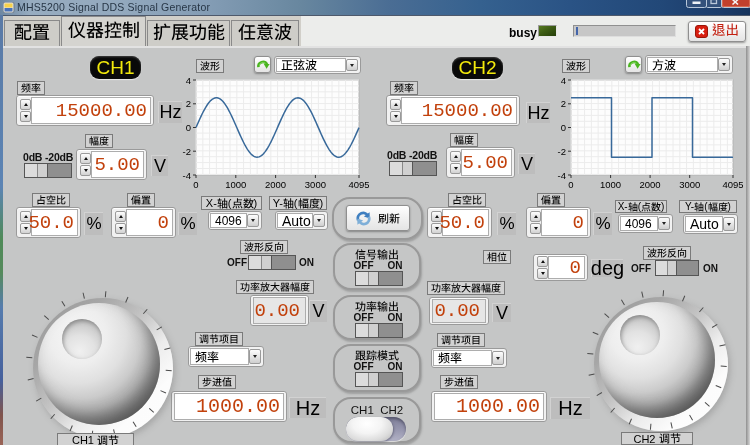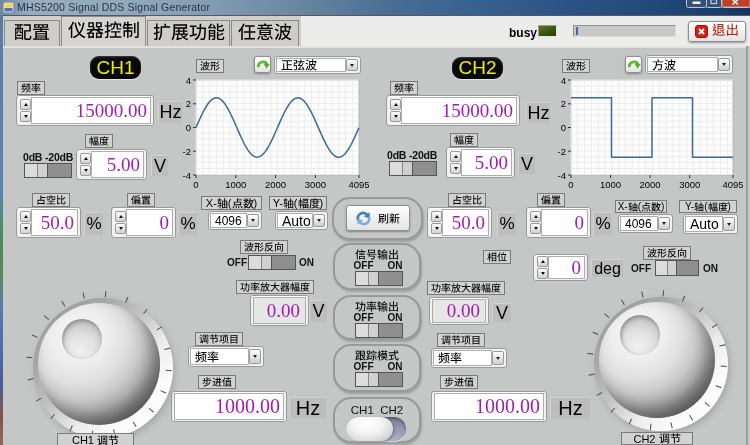--- a/index.html
+++ b/index.html
@@ -6,21 +6,21 @@
 svg{display:inline-block}
 .titlebar{position:absolute;left:0;top:0;width:750px;height:15px;
  background:linear-gradient(90deg,#6d87a2 0%,#97acc0 4%,#93a9be 16%,#839cb4 28%,#68879f 40%,#4a6d94 52%,#35618f 64%,#2a5385 76%,#224878 88%,#1b3c6a 96%,#16345c 100%)}
 .titletxt{position:absolute;left:17px;top:1px;font-size:10.5px;color:#273646;letter-spacing:0.2px}
 .tabbar{position:absolute;left:0;top:15px;width:750px;height:31px;background:#ecedeb;border-top:1px solid #4e596b}
 .tabgray{position:absolute;left:0;top:16px;width:301px;height:30px;background:#d1cfc9}
 .tab{position:absolute;background:#cecdc8;border:1px solid #8a8a8a;border-bottom:none;color:#000;text-align:center}
 .content{position:absolute;left:3px;top:46px;width:743px;height:399px;background:#c5c6c6;border-top:2px solid #e2e2e2}
 .lb{position:absolute;background:#d2d2d2;border:1px solid #7a7a7a;text-align:center;display:flex;align-items:center;justify-content:center}
 .ncf{position:absolute;background:#f1f1f1;border:1px solid #9a9a9a;border-radius:3px;box-shadow:inset 0 1px 0 #fff}
-.nfield{position:absolute;background:#fff;border:1px solid #adadad;text-align:right;color:#a21caf;display:flex;align-items:center;justify-content:flex-end;font-family:Liberation Serif, serif}
+.nfield{position:absolute;background:#fff;border:1px solid #adadad;text-align:right;color:#c2410c;display:flex;align-items:center;justify-content:flex-end;font-family:Liberation Mono, monospace}
 .nfield.ind{background:#e6e6e6}
 .spin{position:absolute;width:11px;height:11px;background:linear-gradient(#fdfdfd,#d2d2d2);border:1px solid #9a9a9a;border-radius:2px;display:flex;align-items:center;justify-content:center}
 .tu{width:0;height:0;border-left:2.5px solid transparent;border-right:2.5px solid transparent;border-bottom:3.5px solid #111}
 .td{width:0;height:0;border-left:2.5px solid transparent;border-right:2.5px solid transparent;border-top:3.5px solid #111}
 .tdd{width:0;height:0;border-left:2px solid transparent;border-right:2px solid transparent;border-top:3px solid #222}
 .unit{position:absolute;background:#bdbdbd;color:#000;display:flex;align-items:center;justify-content:center;border-top:1px solid #d2d2d2;border-left:1px solid #d2d2d2}
 .ddf{position:absolute;background:#f2f2f2;border:1px solid #9a9a9a;border-radius:3px}
 .ddfield{position:absolute;background:#fff;border:1px solid #adadad;display:flex;align-items:center;padding-left:4px;font-size:12px}
 .ddbtn{position:absolute;background:linear-gradient(#fdfdfd,#cfcfcf);border:1px solid #9a9a9a;border-radius:2px;display:flex;align-items:center;justify-content:center}
 .tog{position:absolute;border:1px solid #555;display:flex}
@@ -705,21 +705,21 @@
     </svg>
   </div>
 <div class="ncf" style="left:533px;top:254px;width:55px;height:27px"></div>
 <div class="spin" style="left:537px;top:256px">
     <span class="tu"></span>
   </div>
 <div class="spin" style="left:537px;top:268px">
     <span class="td"></span>
   </div>
 <div class="nfield" style="left:548px;top:256px;width:37px;height:23px;font-size:19px;padding-right:3px">0</div>
-<div class="unit" style="left:591px;top:259px;width:32px;height:18px;font-size:16px">deg</div>
+<div class="unit" style="left:591px;top:259px;width:32px;height:18px;font-size:20px">deg</div>
 <div class="lb" style="left:643px;top:246px;width:48px;height:14px">
     <svg width="40" height="10" viewBox="0 -870 4000 1000" style="" fill="#000">
       <use href="#g6ce2" x="0"></use>
       <use href="#g5f62" x="1000"></use>
       <use href="#g53cd" x="2000"></use>
       <use href="#g5411" x="3000"></use>
     </svg>
   </div>
 <div class="abs" style="left:631px;top:263px;font-size:10px;color:#111;font-weight:bold">OFF</div>
 <div class="tog" style="left:655px;top:260px;width:44px;height:16px">

